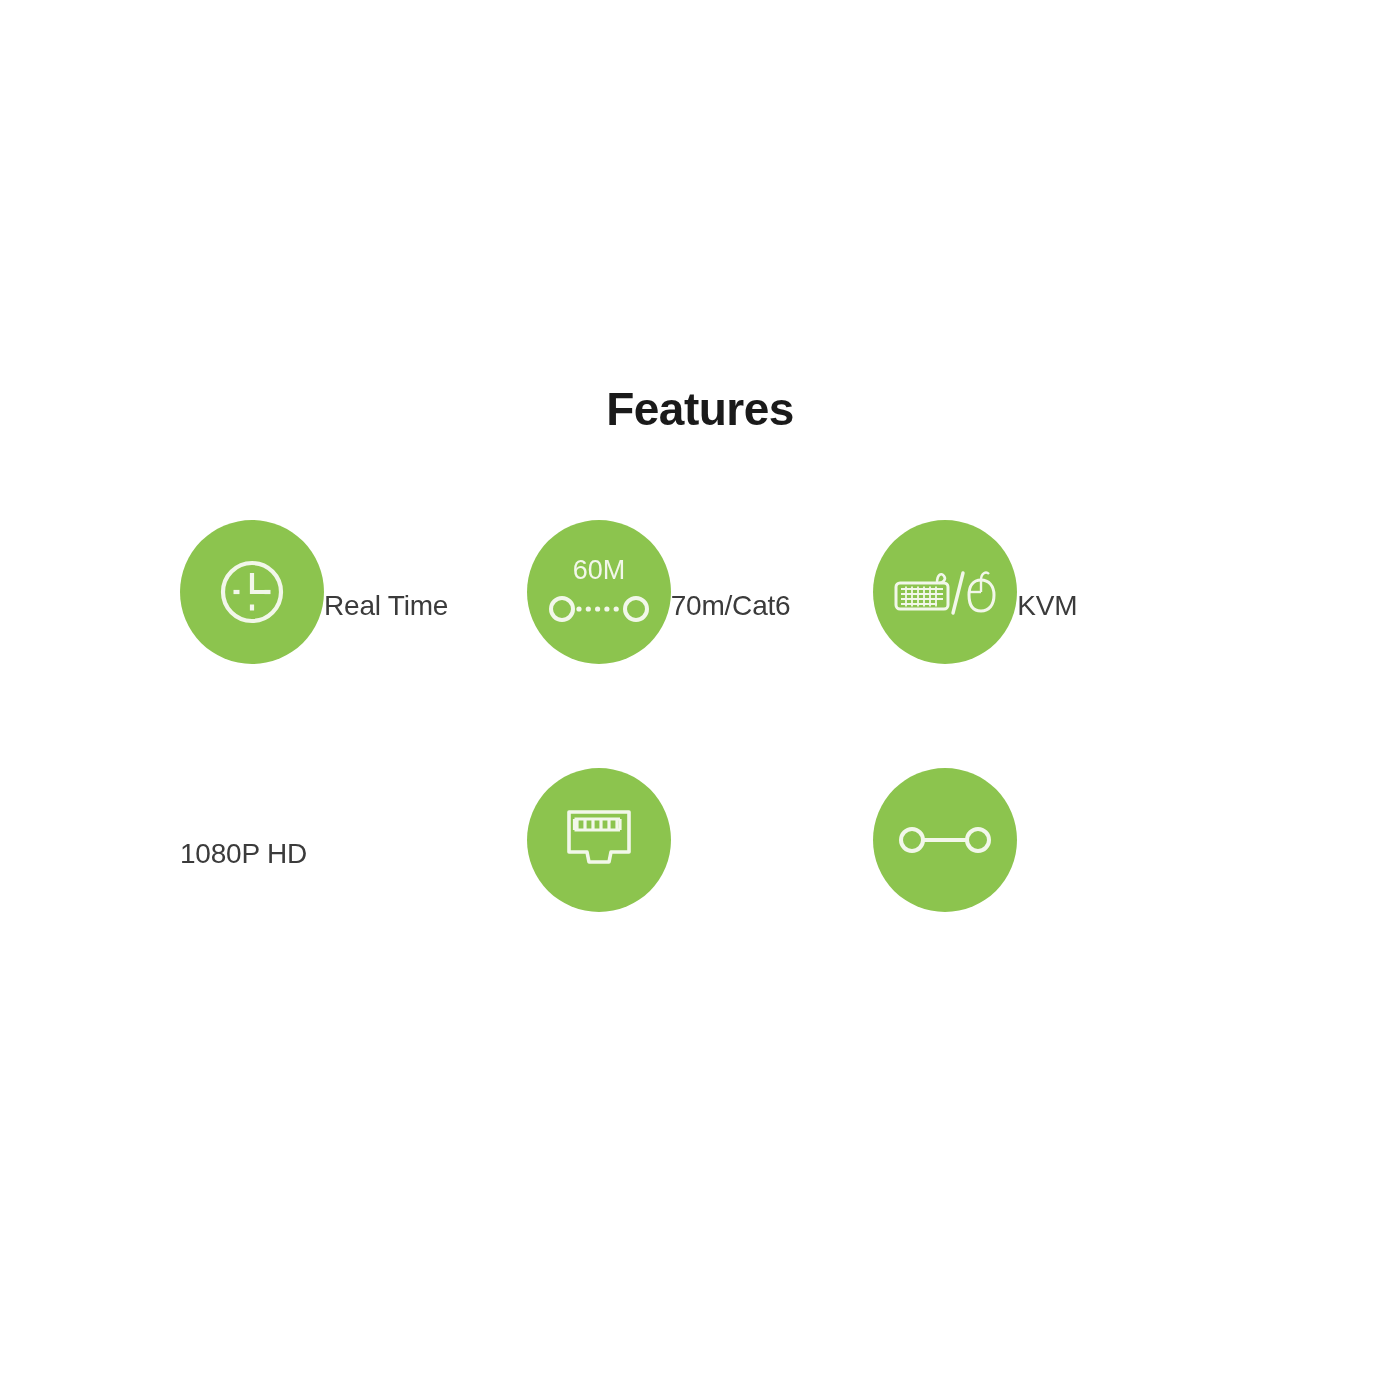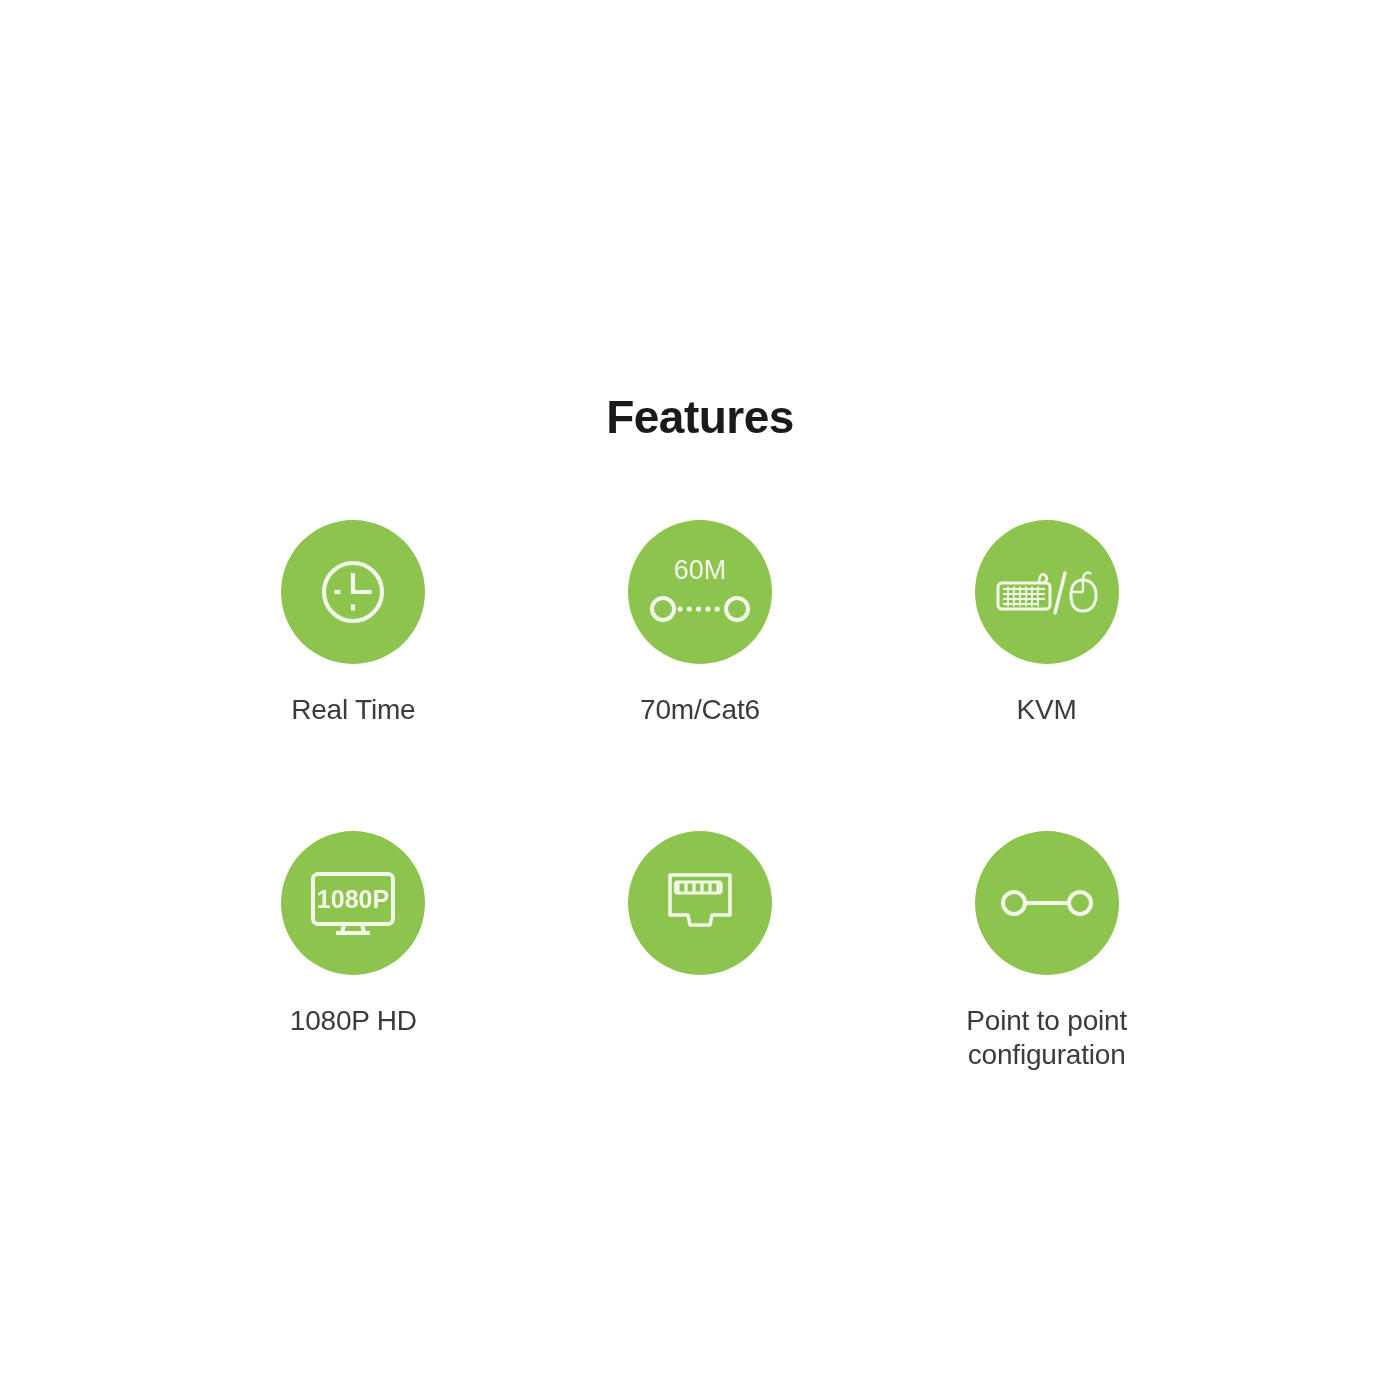--- a/index.html
+++ b/index.html
@@ -25,36 +25,35 @@
     position: absolute;
     top: 386px;
     left: 0;
     width: 1400px;
     text-align: center;
     font-size: 46px;
     font-weight: bold;
     color: #1a1a1a;
     letter-spacing: -0.5px;
     line-height: 1;
-    margin-top: 8px;
   }
 
   .features-grid {
     position: absolute;
     top: 520px;
     left: 180px;
     width: 1040px;
     display: grid;
     grid-template-columns: repeat(3, 1fr);
     grid-row-gap: 104px;
   }
 
   .feature-item {
     display: flex;
-    flex-direction: column;
+    flex-direction: row;
     align-items: center;
   }
 
   .feature-badge {
     width: 144px;
     height: 144px;
     border-radius: 50%;
     background: #8cc44e;
     display: flex;
     align-items: center;
@@ -150,30 +149,20 @@
 
             <path d="M88 17 L88 29" stroke-width="2.4"></path>
             <path d="M76.5 29 L88 29" stroke-width="2.4"></path>
           </svg>
         </span>
       </div>
       <div class="feature-label">KVM</div>
     </div>
 
     <div class="feature-item">
-      <div class="feature-badge">
-        <span>
-          <svg width="90" height="72" viewBox="0 0 90 72" fill="none" stroke="#f2f7ea" stroke-width="4" stroke-linejoin="round">
-            <rect x="5" y="7" width="80" height="50" rx="5"></rect>
-            <path d="M36 57 L34 66 H56 L54 57" fill="none"></path>
-            <path d="M28 66 H62" stroke-width="4"></path>
-            <text x="45" y="41" text-anchor="middle" font-family="Liberation Sans, sans-serif" font-size="25" font-weight="bold" fill="#f2f7ea" stroke="none">1080P</text>
-          </svg>
-        </span>
-      </div>
       <div class="feature-label">1080P HD</div>
     </div>
 
     <div class="feature-item">
       <div class="feature-badge">
         <span>
           <svg width="72" height="72" viewBox="0 0 72 72" fill="none" stroke="#f2f7ea" stroke-width="3.6" stroke-linejoin="round">
             <path d="M6 8 H66 V48 H48 L46 58 H26 L24 48 H6 Z"></path>
             <g stroke="#f2f7ea" stroke-width="3.2">
               <path d="M14 15 V26"></path>
@@ -195,18 +184,16 @@
     <div class="feature-item">
       <div class="feature-badge">
         <span>
           <svg width="94" height="36" viewBox="0 0 94 36" fill="none" stroke="#f2f7ea" stroke-width="4">
             <circle cx="14" cy="18" r="11"></circle>
             <circle cx="80" cy="18" r="11"></circle>
             <path d="M25 18 H69" stroke-width="4"></path>
           </svg>
         </span>
       </div>
-      <div class="feature-label">Point to point
-configuration</div>
     </div>
 
   </div>
 </div>
 
 </body></html>

